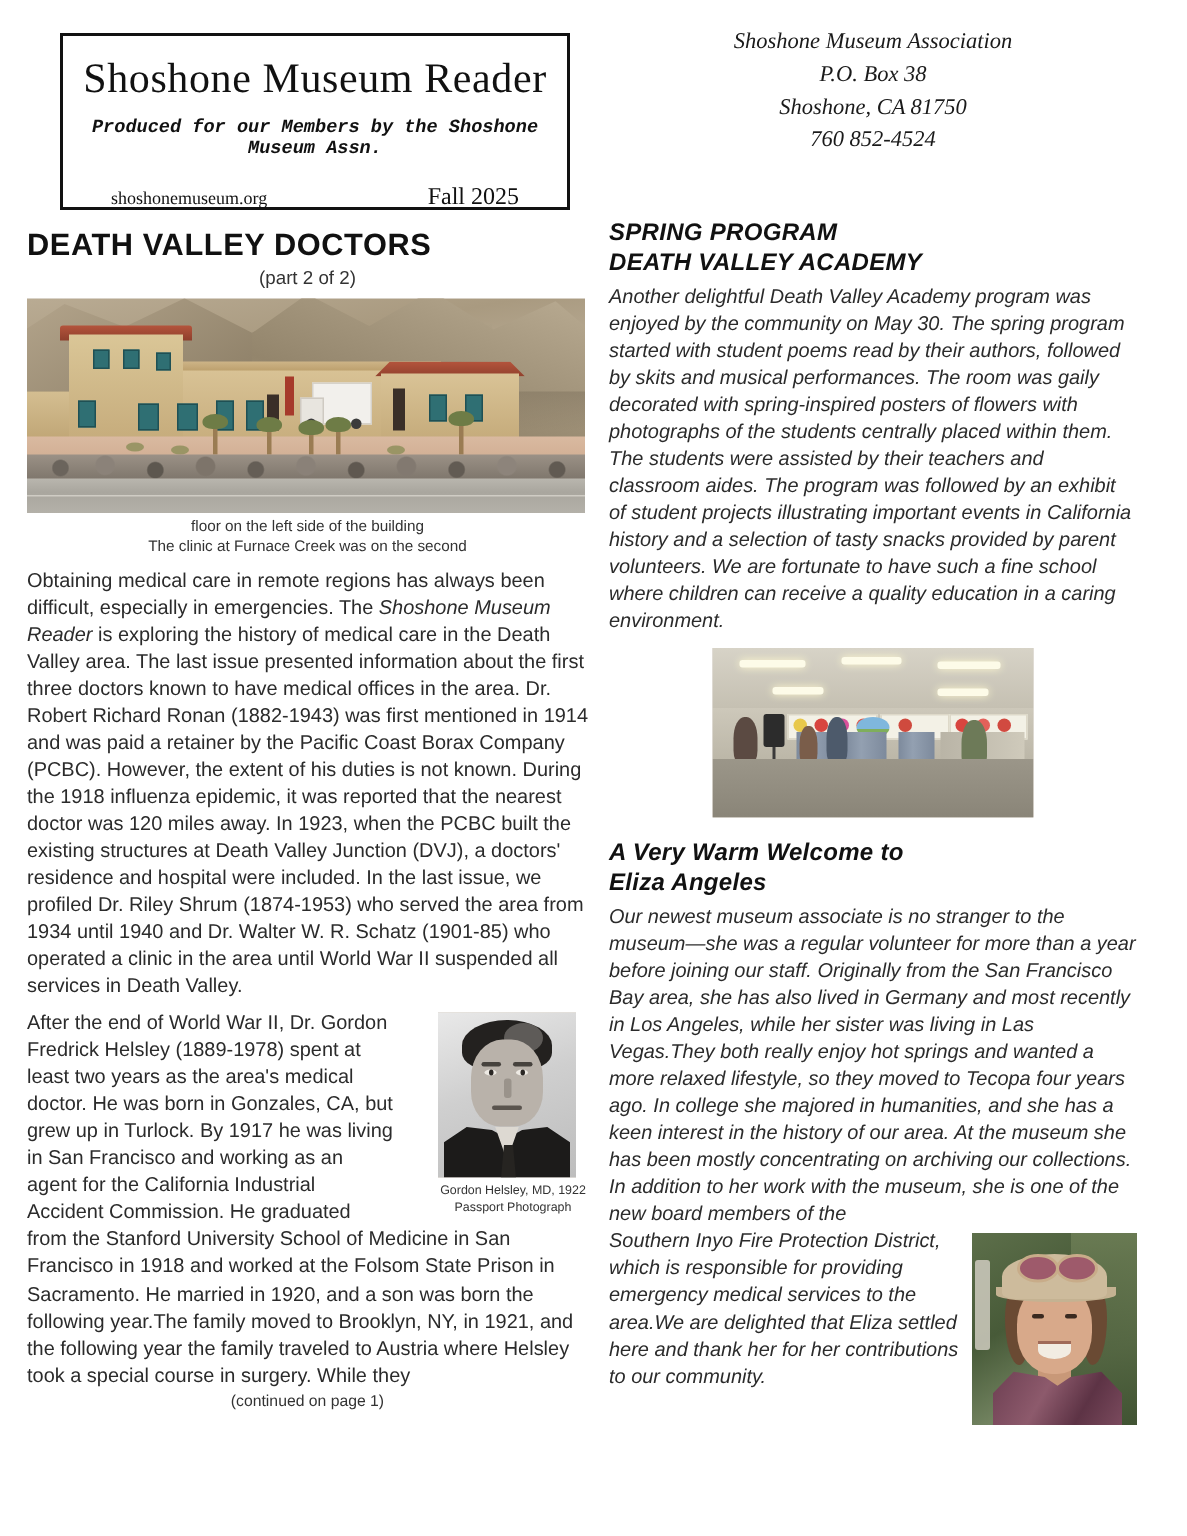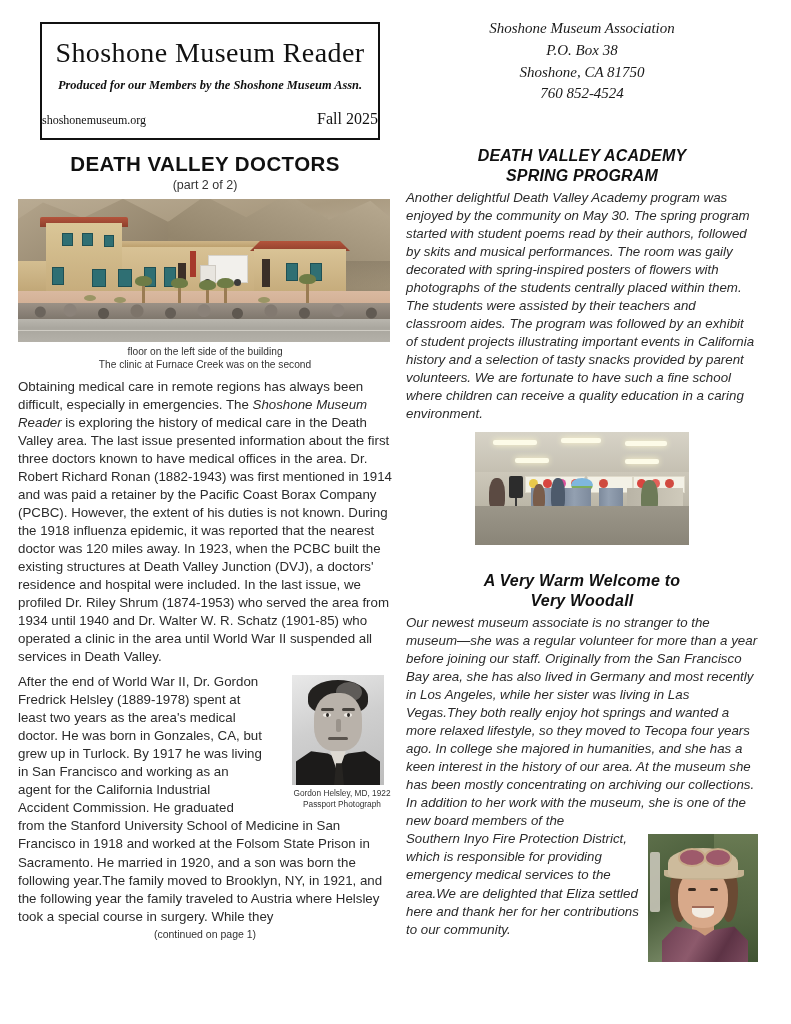--- a/index.html
+++ b/index.html
@@ -35,52 +35,51 @@
   }
   .mast-title{
     font-family:"Liberation Serif", serif;
     font-size:28px;
     letter-spacing:.4px;
     text-align:center;
     margin-top:13px;
     color:#111;
   }
   .mast-sub{
-    font-family:Liberation Serif, serif;
+    font-family:Liberation Mono, monospace;
     font-style:italic;
     font-weight:bold;
     font-size:12.4px;
     text-align:center;
     margin-top:9px;
     color:#111;
   }
   .mast-foot{
     display:flex;justify-content:space-between;
     align-items:baseline;
-    padding:0 0;
+    padding:0 32px;
     margin-top:17px;
     font-family:"Liberation Serif", serif;
     color:#111;
   }
   .mast-url{font-size:12px;}
   .mast-issue{font-size:16px;}
 
   
   .address{
     text-align:center;
     font-family:"Liberation Serif", serif;
     font-size:15px;
     line-height:1.45;
     color:#1a1a1a;
     margin-top:8px;
   }
 
   
   .headline{
-    text-align:center;
     font-weight:bold;
     font-size:20.5px;
     letter-spacing:.4px;
     margin:14px 0 0 0;
     color:#111;
   }
   .headline.small{font-size:16px;letter-spacing:.2px;line-height:1.22;}
   .subhead{
     text-align:center;
     font-size:12.5px;
@@ -367,22 +366,22 @@
         </div>
         <p class="body">After the end of World War II, Dr. Gordon Fredrick Helsley (1889-1978) spent at least two years as the area's medical doctor.  He was born in Gonzales, CA, but grew up in Turlock. By 1917 he was living in San Francisco and working as an agent for the California Industrial Accident Commission. He graduated from the Stanford University School of Medicine in San Francisco in 1918 and worked at the Folsom State Prison in Sacramento. He married in 1920, and a son was born the following year.The family moved to Brooklyn, NY, in 1921, and the following year the family traveled to Austria where Helsley took a special course in surgery.  While they</p>
       </div>
 
       <div class="contd">(continued on page 1)</div>
     </div>
 
     <div class="col-right">
 
       <div class="headline small" style="margin-top:8px;">
+        <div>SPRING PROGRAM</div>
         <div>DEATH VALLEY ACADEMY</div>
-        <div>SPRING PROGRAM</div>
       </div>
 
       <p class="body tight">Another delightful Death Valley Academy program was enjoyed by the community on May 30.   The spring program started with student poems read by their authors, followed by skits and musical performances. The room was gaily decorated with spring-inspired posters of flowers with photographs of the students centrally placed within them. The students were assisted by their teachers and classroom aides.  The program was followed by an exhibit of student projects illustrating important events in California history and a selection of tasty snacks provided by parent volunteers.  We are fortunate to have such a fine school where children can receive a quality education in a caring environment.</p>
 
       <div class="photo ph-class">
         <div class="cr-ceil"></div>
         <div class="cr-light" style="left:18px;top:8px;width:44px;"></div>
         <div class="cr-light" style="left:86px;top:6px;width:40px;"></div>
         <div class="cr-light" style="left:150px;top:9px;width:42px;"></div>
         <div class="cr-light" style="left:40px;top:26px;width:34px;"></div>
@@ -424,23 +423,23 @@
           
           
           
           
           
           
           
         </div>
       </div>
 
-      <div class="headline small" style="margin-top:26px;">
+      <div class="headline small" style="margin-top:14px;">
         <div>A Very Warm Welcome to</div>
-        <div>Very Woodall</div>
+        <div>Eliza Angeles</div>
       </div>
 
       <p class="body tight">Our newest museum associate is no stranger to the museum—she was a regular volunteer for more than a year before joining our staff.  Originally from the San Francisco Bay area, she has also lived in Germany and most recently in Los Angeles, while her sister was living in Las Vegas.They both really enjoy hot springs and wanted a more relaxed lifestyle, so they moved to Tecopa four years ago. In college she majored in humanities, and she has a keen interest in the history of our area.  At the museum she has been mostly concentrating on archiving our collections. In addition to her work with the museum, she is one of the new board members of the</p>
 
       <div class="clearfix">
         <div class="photo ph-eliza float-r">
           <div class="el-bg"></div>
           <div class="el-bg2"></div>
           <div class="el-post"></div>
           <div class="el-hairL"></div>

